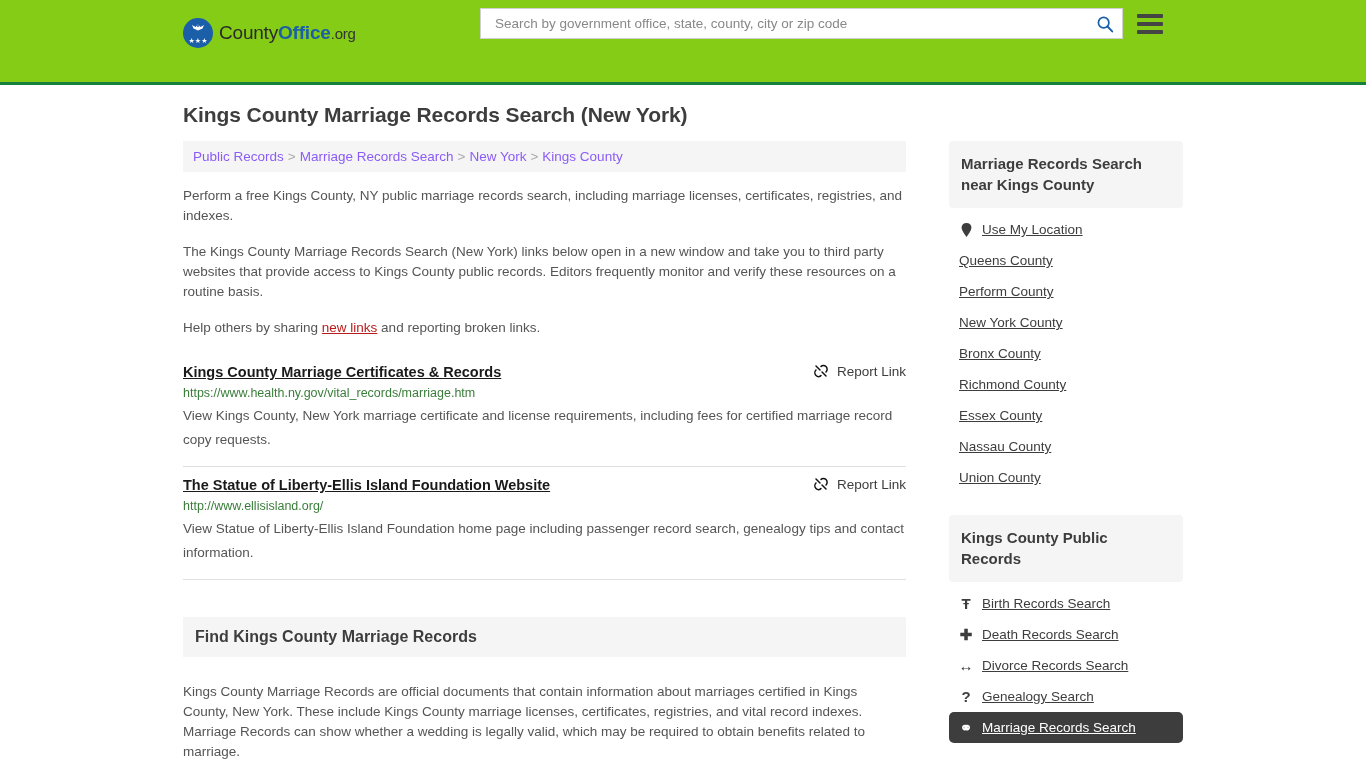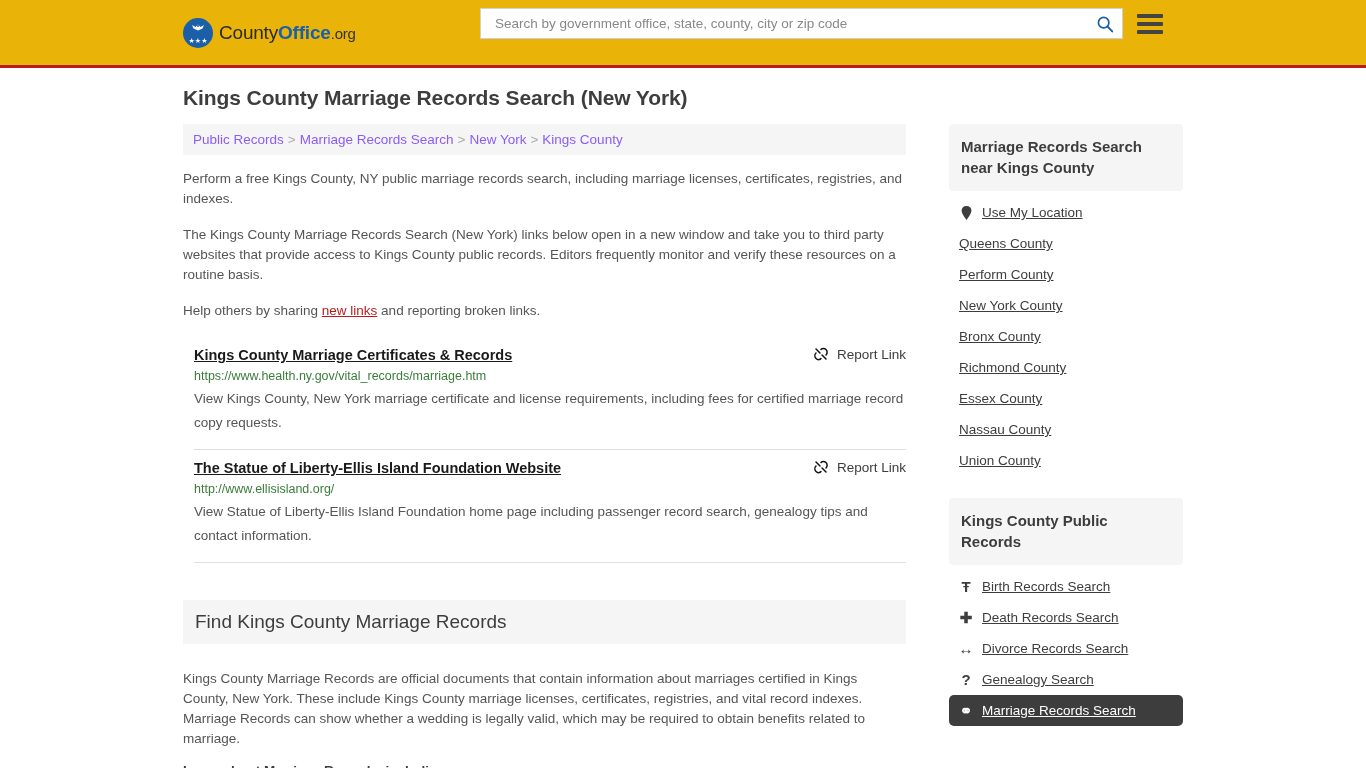--- a/index.html
+++ b/index.html
@@ -10,23 +10,23 @@
     width: 1366px;
     height: 768px;
     overflow: hidden;
     background: #ffffff;
     font-family: "Liberation Sans", sans-serif;
     -webkit-font-smoothing: antialiased;
   }
 
   
   .site-header {
-    height: 68px;
-    background: #eab308;
-    border-bottom: 3px solid #b91c1c;
+    height: 85px;
+    background: #84cc16;
+    border-bottom: 3px solid #15803d;
     position: relative;
     display: block;
   }
   .header-inner {
     width: 1000px;
     margin: 0 auto;
     height: 65px;
     position: relative;
     display: flex;
     align-items: center;
@@ -172,21 +172,20 @@
     color: #b91c1c;
     text-decoration: underline;
     font-weight: normal;
     cursor: pointer;
   }
 
   
   .result {
     border-bottom: 1px solid #e0e0e0;
     padding: 8px 0 14px 0;
-    margin-left: 11px;
   }
   .result:last-of-type { border-bottom: 1px solid #e0e0e0; }
   .result-head {
     display: flex;
     align-items: flex-start;
     justify-content: space-between;
   }
   .result-title {
     font-size: 14.5px;
     font-weight: bold;
@@ -218,22 +217,22 @@
   .result-desc {
     font-size: 13.5px;
     color: #555;
     line-height: 24px;
   }
 
   
   .section-bar {
     background: #f5f5f5;
     padding: 11px 12px;
-    font-size: 19px;
-    font-weight: normal;
+    font-size: 16px;
+    font-weight: bold;
     color: #3d3d3d;
     margin-top: 37px;
   }
   .section-body { padding-top: 14px; }
   .section-body .para { margin-bottom: 14px; }
   .lead-in {
     font-size: 13.5px;
     font-weight: bold;
     color: #3d3d3d;
     margin: 0 0 10px 0;

